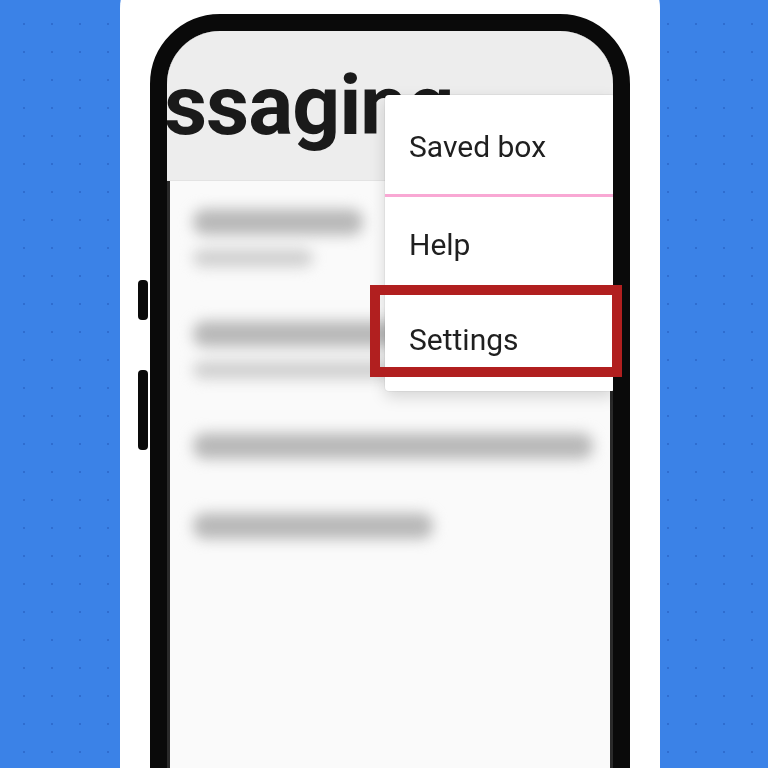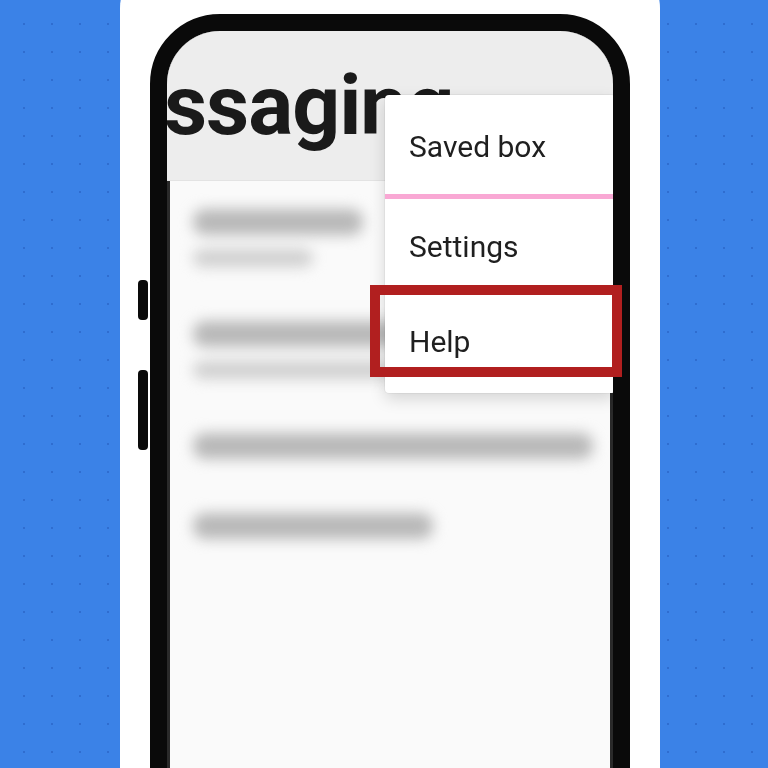--- a/index.html
+++ b/index.html
@@ -106,21 +106,21 @@
     padding: 4px 0;
   }
   .menu-item {
     padding: 30px 24px;
     font-size: 30px;
     color: #1f1f1f;
     cursor: pointer;
     position: relative;
   }
   .menu-item:first-child {
-    border-bottom: 5px solid #f9a8d4;
+    border-bottom: 3px solid #f9a8d4;
   }
   
   .highlight-box {
     position: absolute;
     border: 10px solid #b11f1f;
     pointer-events: none;
     top: 285px;
     left: 370px;
     width: 252px;
     height: 92px;
@@ -158,22 +158,22 @@
     <div class="convo">
       <div class="line1"></div>
     </div>
   </div>
 
   <div class="menu">
     <div class="menu-item">
       <span>Saved box</span>
     </div>
     <div class="menu-item">
-      <span>Settings</span>
+      <span>Help</span>
     </div>
     <div class="menu-item">
-      <span>Help</span>
+      <span>Settings</span>
     </div>
   </div>
 
 </div>
 
 <div class="highlight-box"></div>
 
 </body></html>

